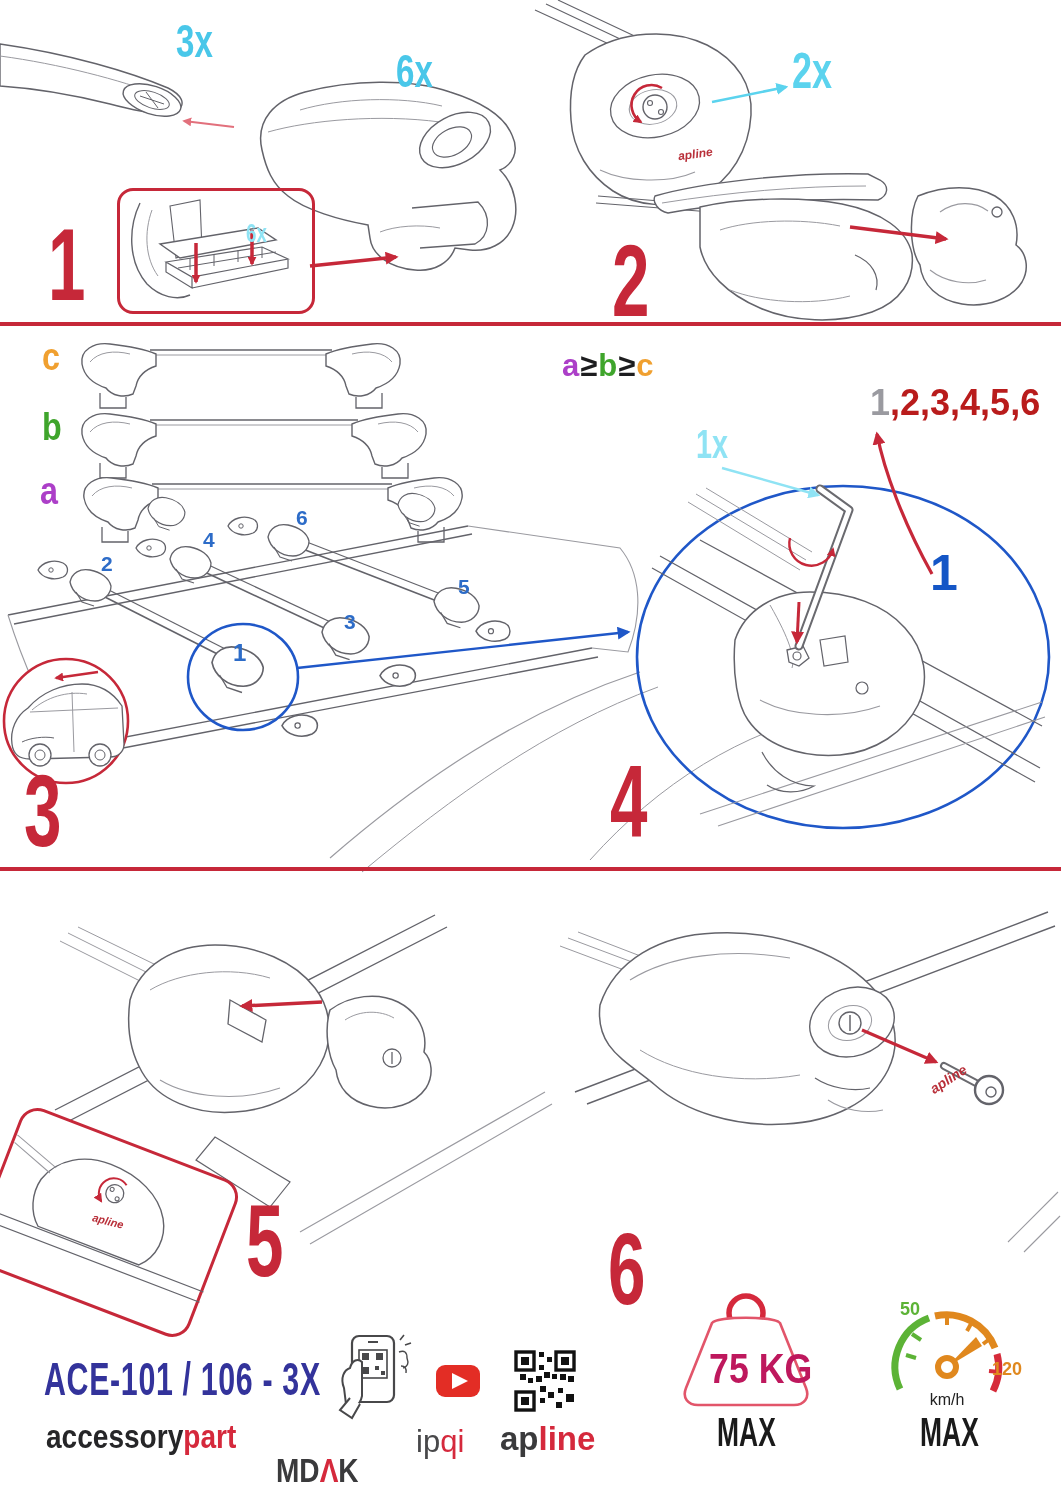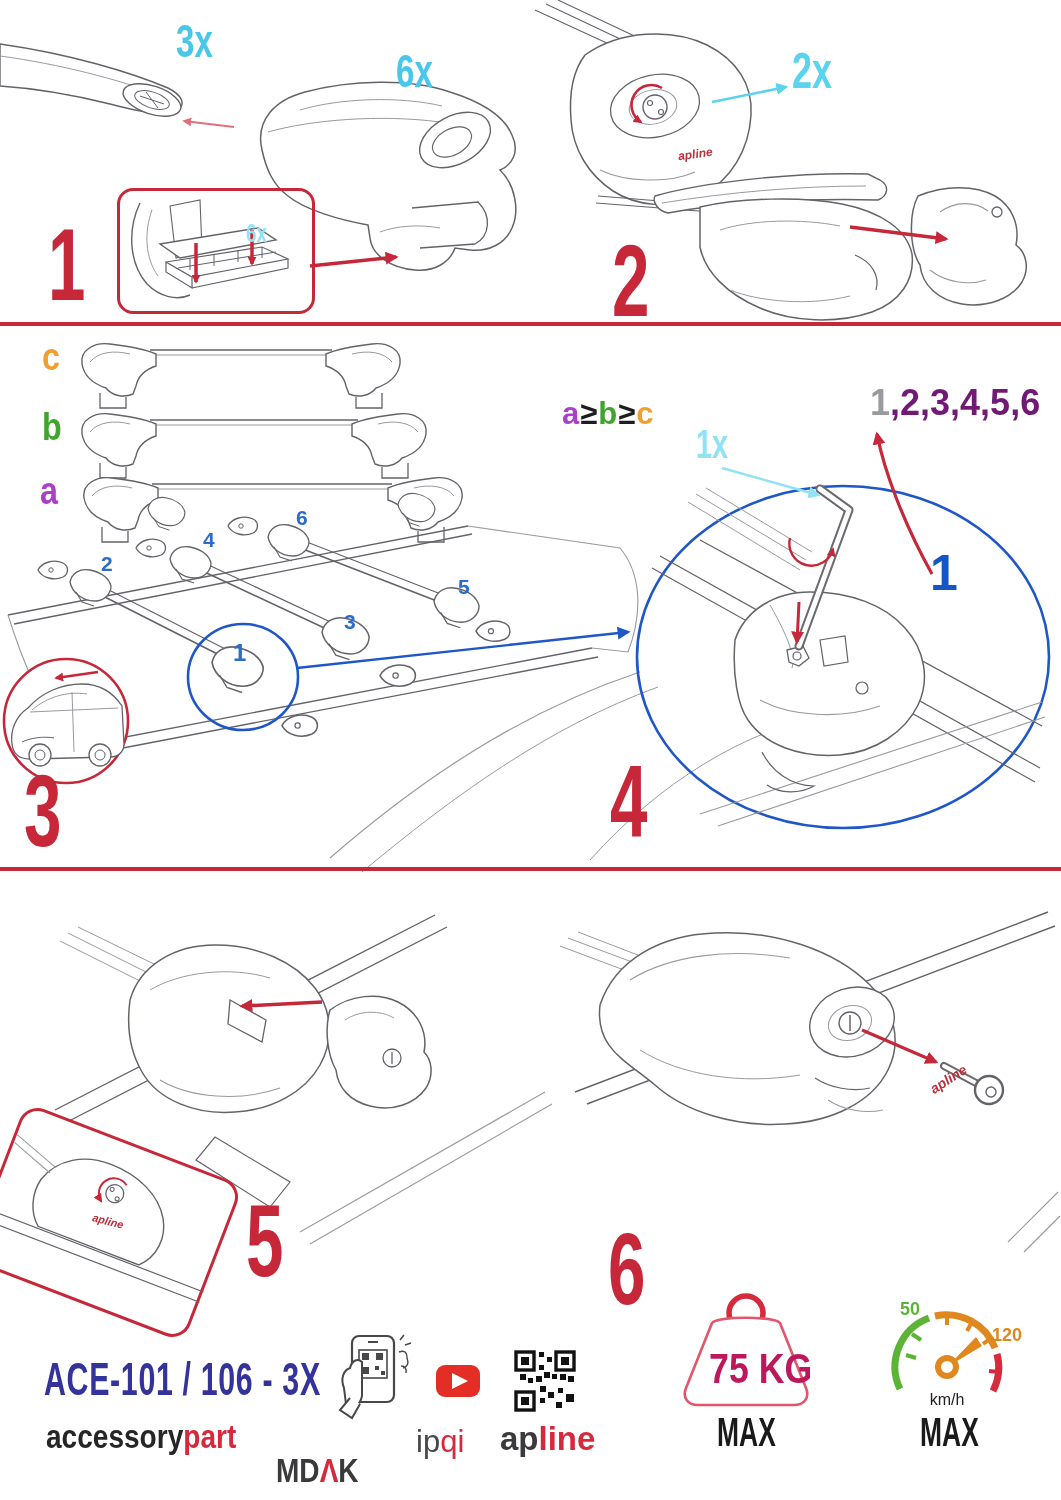--- a/index.html
+++ b/index.html
@@ -13,21 +13,21 @@
   .step-num{font-weight:700;font-size:102px;color:#C62839;letter-spacing:-2px;}
   .qty{font-weight:700;color:#49C7E9;}
   .qty-light{font-weight:700;color:#5BD3EE;}
   .qty-lighter{font-weight:700;color:#8FE3F4;}
   .bar-label{font-weight:700;font-size:38px;}
   .lab-c{color:#F0A030;} .lab-b{color:#3FA52C;} .lab-a{color:#AC3FC8;}
   .formula{font-weight:700;font-size:31px;letter-spacing:1px;}
   .formula .ge{color:#1d1d1f;}
   .roof-num{font-weight:700;font-size:21px;color:#2D6CC8;}
   .seq{font-weight:700;font-size:36px;letter-spacing:0px;}
-  .seq-lead{color:#9A9AA0;} .seq-rest{color:#701a75;}
+  .seq-lead{color:#9A9AA0;} .seq-rest{color:#b91c1c;}
   .callout-1{font-weight:700;font-size:50px;color:#1456C6;}
   .divider{position:absolute;left:0;width:1061px;height:4px;background:#C62839;}
   .brand-mark{font-weight:700;color:#B9303A;font-style:italic;}
   .inset-box{position:absolute;border:3px solid #C62839;border-radius:16px;background:transparent;}
   .model{font-weight:600;font-size:46px;color:#33339B;letter-spacing:1px;}
   .brandline{font-weight:700;font-size:33px;letter-spacing:0px;text-align:right;}
   .brand-black{color:#262628;} .brand-red{color:#D5293C;}
   .mdak{font-weight:700;font-size:33px;color:#3A3A3C;}
   .mdak .lam{color:#D5293C;}
   .ipqi{font-weight:500;font-size:31px;color:#48484A;}
@@ -346,21 +346,21 @@
 <div class="abs qty-lighter" style="left:246px;top:220px;font-size:26px;"><span class="cond72">6x</span></div>
 <div class="abs step-num" style="left:48px;top:214px;"><span class="cond">1</span></div>
 
 <div class="abs qty-light" style="left:792px;top:46px;font-size:50px;"><span class="cond72">2x</span></div>
 <div class="abs brand-mark" style="left:678px;top:148px;font-size:12px;transform:rotate(-8deg);">apline</div>
 <div class="abs step-num" style="left:612px;top:230px;"><span class="cond">2</span></div>
 
 <div class="abs bar-label lab-c" style="left:42px;top:338px;"><span class="cond85">c</span></div>
 <div class="abs bar-label lab-b" style="left:42px;top:408px;"><span class="cond85">b</span></div>
 <div class="abs bar-label lab-a" style="left:40px;top:472px;"><span class="cond85">a</span></div>
-<div class="abs formula" style="left:562px;top:350px;margin-top:48px;"><span class="lab-a">a</span><span class="ge">≥</span><span class="lab-b">b</span><span class="ge">≥</span><span class="lab-c">c</span></div>
+<div class="abs formula" style="left:562px;top:350px;"><span class="lab-a">a</span><span class="ge">≥</span><span class="lab-b">b</span><span class="ge">≥</span><span class="lab-c">c</span></div>
 <div class="abs roof-num" style="left:101px;top:553px;">2</div>
 <div class="abs roof-num" style="left:203px;top:529px;">4</div>
 <div class="abs roof-num" style="left:296px;top:507px;">6</div>
 <div class="abs roof-num" style="left:233px;top:641px;font-size:24px;">1</div>
 <div class="abs roof-num" style="left:344px;top:611px;">3</div>
 <div class="abs roof-num" style="left:458px;top:576px;">5</div>
 <div class="abs step-num" style="left:24px;top:760px;"><span class="cond">3</span></div>
 
 <div class="abs seq" style="left:870px;top:385px;"><span class="seq-lead">1</span><span class="seq-rest">,2,3,4,5,6</span></div>
 <div class="abs qty-lighter" style="left:696px;top:424px;font-size:40px;"><span class="cond72">1x</span></div>
@@ -374,17 +374,17 @@
 <div class="abs step-num" style="left:608px;top:1218px;"><span class="cond">6</span></div>
 
 <div class="abs model" style="left:44px;top:1356px;"><span class="cond">ACE-101 / 106 - 3X</span></div>
 <div class="abs brandline" style="left:46px;top:1420px;"><span class="cond85"><span class="brand-black">accessory</span><span class="brand-red">part</span></span></div>
 <div class="abs mdak" style="left:276px;top:1426px;margin-top:28px;"><span class="cond85"><span>MD</span><span class="lam">Λ</span><span>K</span></span></div>
 <div class="abs ipqi" style="left:416px;top:1426px;"><span>ip</span><span class="red">qi</span></div>
 <div class="abs apline" style="left:500px;top:1422px;"><span>ap</span><span class="red">line</span></div>
 <div class="abs kgval" style="left:700px;top:1348px;width:92px;text-align:center;"><span class="cond85" style="transform-origin:center top;">75 KG</span></div>
 <div class="abs maxlab" style="left:700px;top:1412px;width:92px;text-align:center;"><span class="cond" style="transform-origin:center top;">MAX</span></div>
 <div class="abs gauge60" style="left:900px;top:1300px;">50</div>
-<div class="abs gauge120" style="left:992px;top:1326px;">120</div>
+<div class="abs gauge120" style="left:992px;top:1360px;">120</div>
 <div class="abs kmh" style="left:915px;top:1392px;width:64px;text-align:center;">km/h</div>
 <div class="abs maxlab" style="left:905px;top:1412px;width:84px;text-align:center;"><span class="cond" style="transform-origin:center top;">MAX</span></div>
 
 </div>
 
 </body></html>

